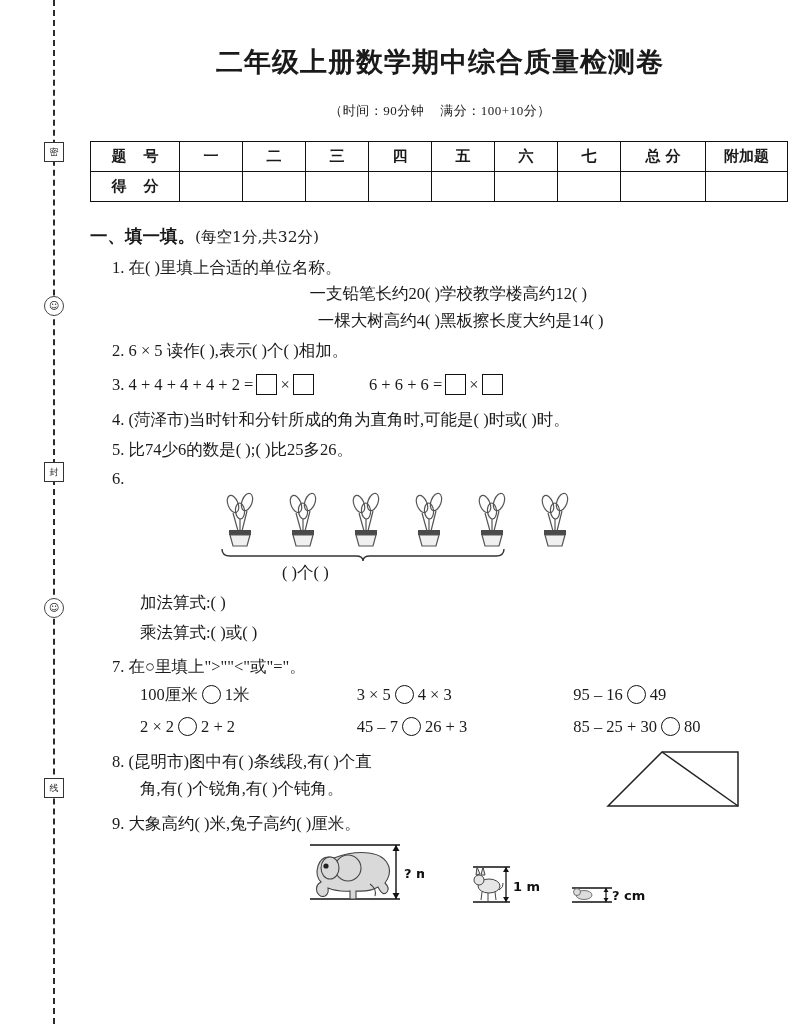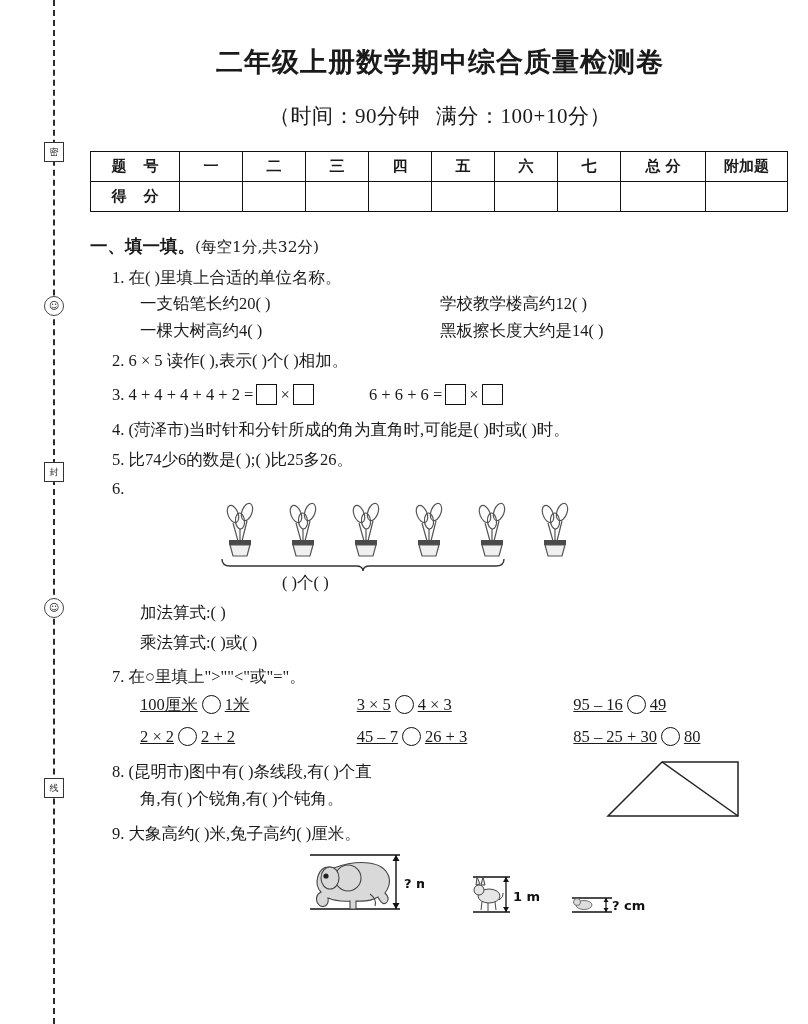--- a/index.html
+++ b/index.html
@@ -60,21 +60,21 @@
   #exam-title {
     text-align: center;
     font-size: 27px;
     font-weight: bold;
     letter-spacing: 1px;
     margin-top: 44px;
     font-family: "DejaVu Serif", "Liberation Serif", serif;
   }
   #exam-subtitle {
     text-align: center;
-    font-size: 21px;
+    font-size: 13px;
     margin-top: 22px;
     letter-spacing: 0.5px;
   }
   #exam-subtitle .gap { display: inline-block; width: 16px; }
 
   
   #score-table {
     margin-top: 21px;
     width: 697px;
     border-collapse: collapse;
@@ -103,21 +103,21 @@
     font-weight: bold;
     font-family: "DejaVu Serif", "Liberation Serif", serif;
     margin-bottom: 14px;
   }
   .section-title .note { font-size: 15.5px; font-weight: normal; }
 
   .q { margin-left: 22px; margin-bottom: 11px; }
   .q-line { white-space: nowrap; }
   .indent { margin-left: 28px; }
 
-  .row2col { display: flex; }
+  .row2col { display: flex; text-align: right; }
   .row2col > div:first-child { width: 300px; }
 
   .sq {
     display: inline-block;
     width: 21px;
     height: 21px;
     border: 1.5px solid #111;
     vertical-align: -5px;
     margin: 0 3px;
   }
@@ -125,21 +125,21 @@
   .circ {
     display: inline-block;
     width: 19px;
     height: 19px;
     border: 1.5px solid #111;
     border-radius: 50%;
     vertical-align: -4px;
     margin: 0 4px;
   }
 
-  .cmp-row { display: flex; margin-top: 9px; text-decoration: underline; }
+  .cmp-row { display: flex; margin-top: 9px; }
   .cmp-cell { width: 232px; white-space: nowrap; }
 
   
   #cactus-figure { margin-left: 108px; margin-top: 4px; position: relative; height: 96px; }
   .pot-row { display: flex; gap: 23px; }
   .pot { width: 40px; height: 56px; position: relative; }
   #brace-wrap { margin-top: 1px; width: 286px; height: 14px; }
   #q6-answer { margin-top: 3px; margin-left: 62px; font-size: 16.5px; }
 
   

